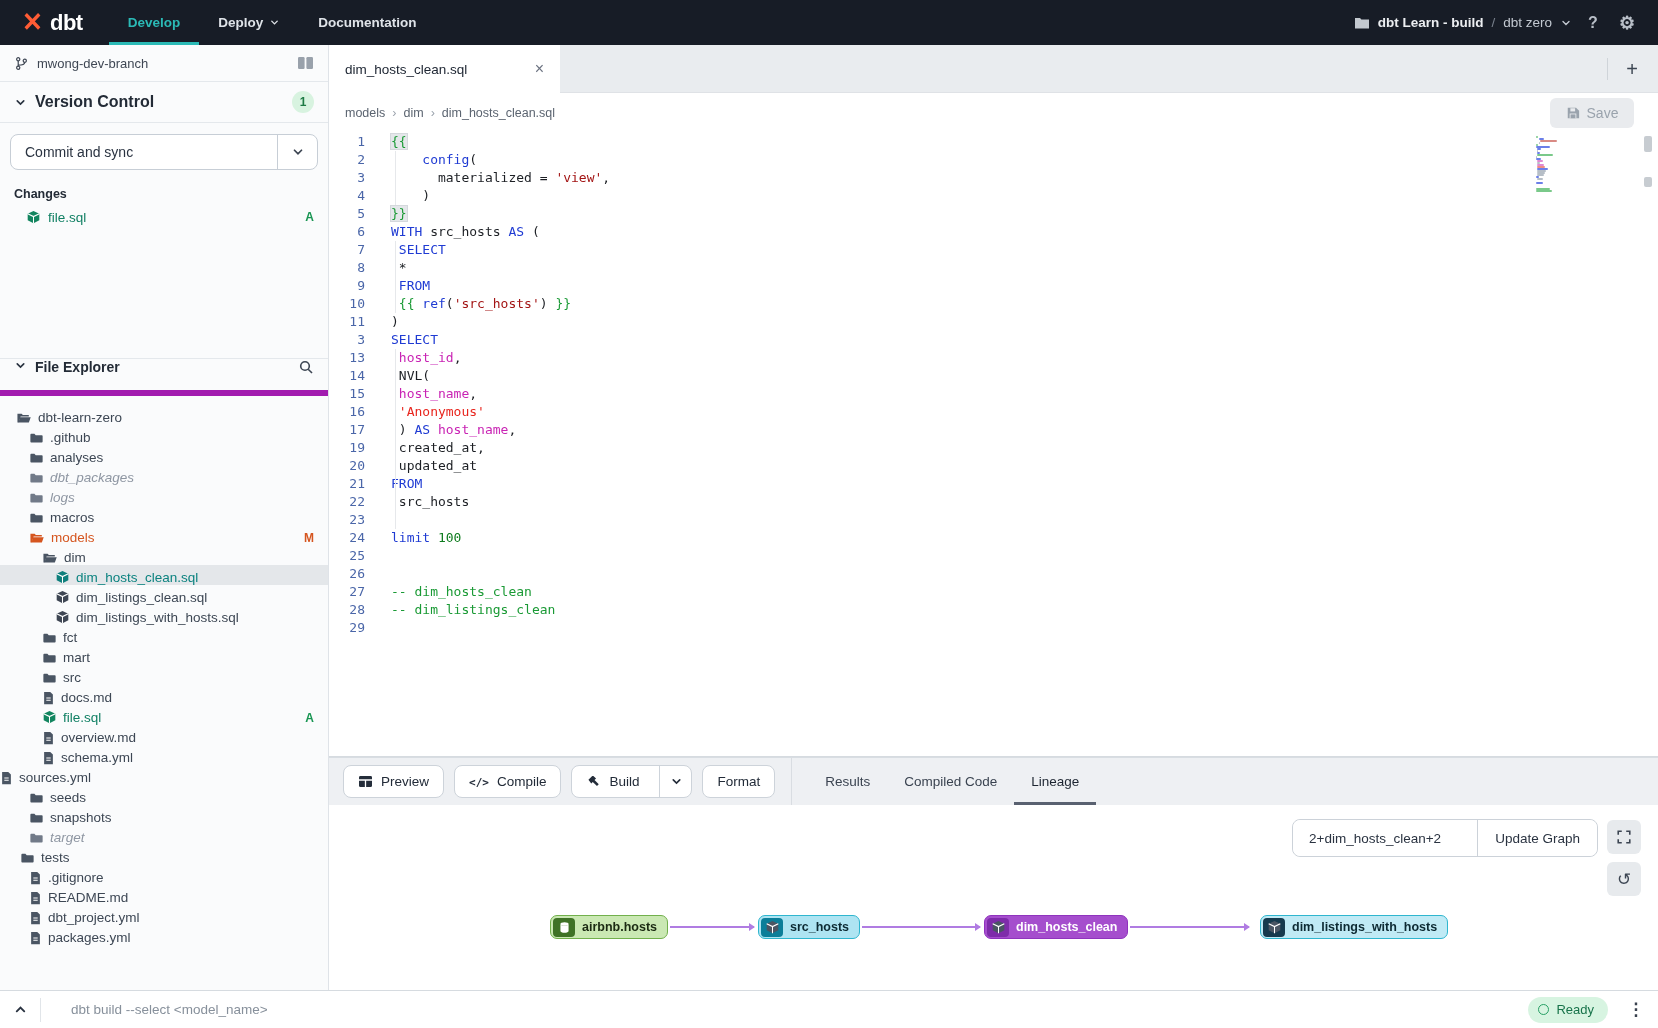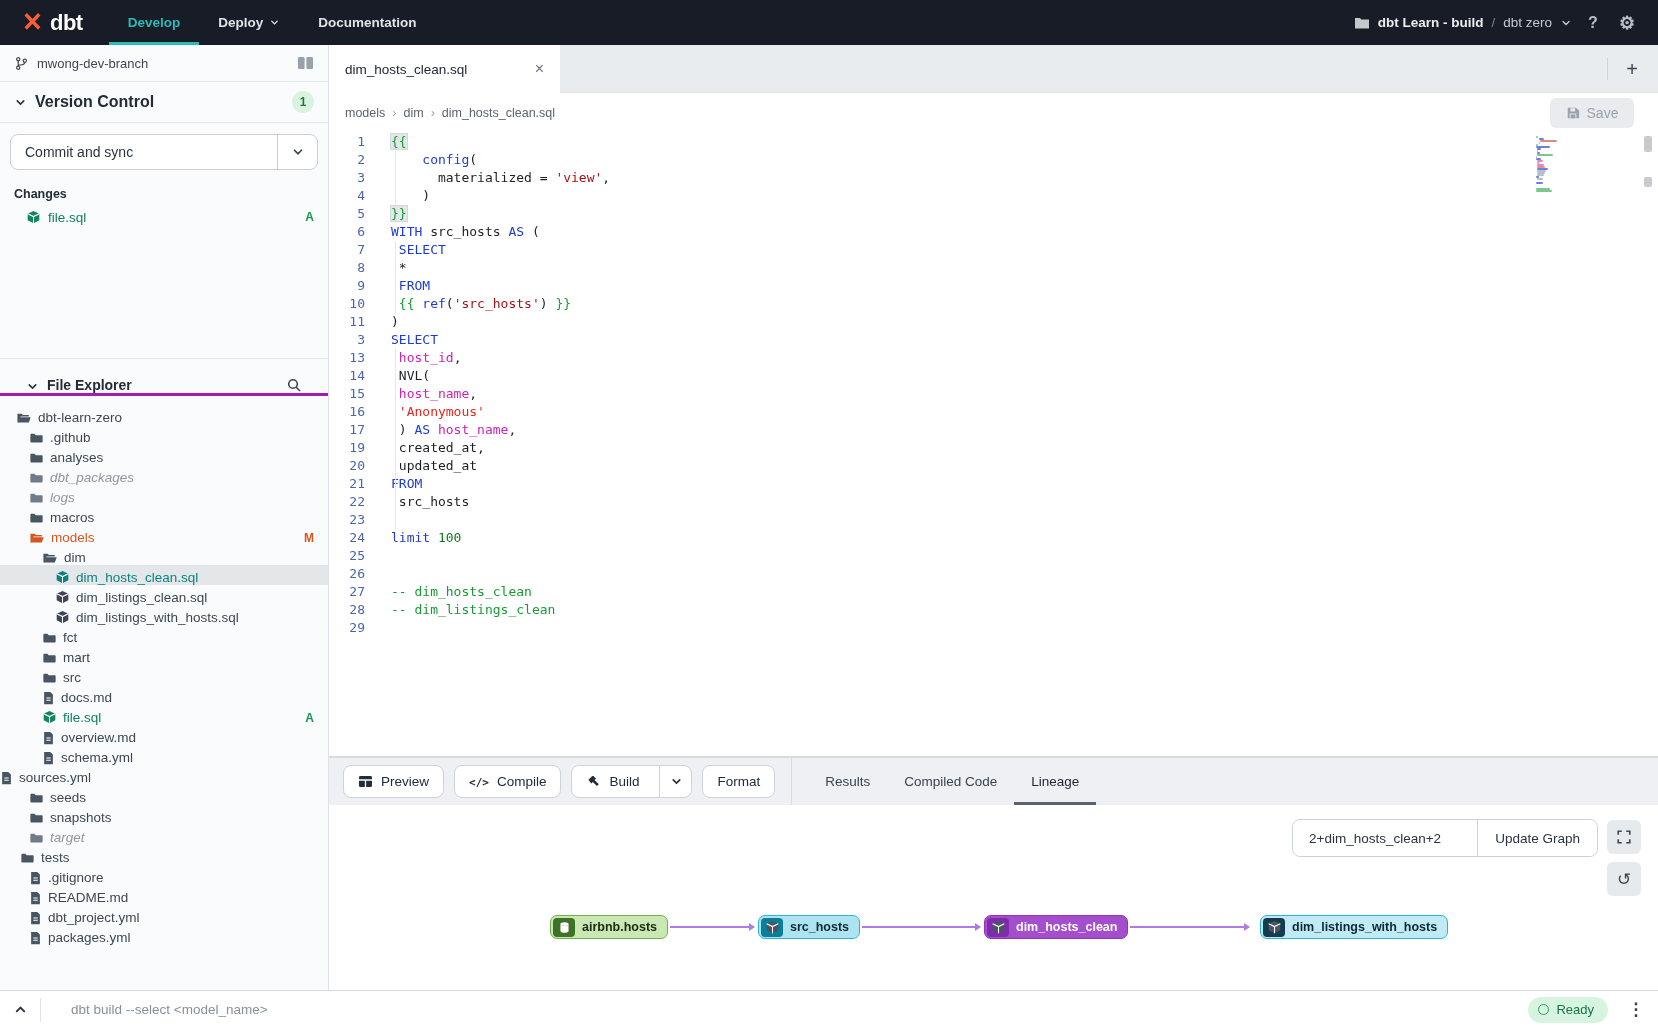--- a/index.html
+++ b/index.html
@@ -27,21 +27,21 @@
   .section-head { height:41px; display:flex; align-items:center; gap:8px; padding:0 14px; border-bottom:1px solid #e4e8ec; }
   .section-head .title { font-size:16px; font-weight:bold; color:#232b36; }
   .vc-badge { margin-left:auto; width:22px; height:22px; border-radius:50%; background:#d8f3e0; color:#1d7a44; font-size:12px; font-weight:bold; display:flex; align-items:center; justify-content:center; }
   .commit-btn { margin:11px 10px 0 10px; height:36px; background:#fff; border:1px solid #c7ced6; border-radius:8px; display:flex; align-items:stretch; cursor:pointer; }
   .commit-btn .lbl { flex:1; display:flex; align-items:center; padding-left:14px; font-size:14px; color:#2a3341; }
   .commit-btn .caret { width:40px; border-left:1px solid #c7ced6; display:flex; align-items:center; justify-content:center; }
   .changes-label { padding:17px 14px 5px; font-size:12.5px; font-weight:bold; color:#232b36; }
   .change-row { height:22px; display:flex; align-items:center; gap:7px; padding-left:26px; font-size:13.5px; color:#118064; cursor:pointer; }
   .change-row .badge { margin-left:auto; margin-right:14px; color:#189552; font-weight:bold; font-size:12px; }
   .fe-section { position:absolute; left:0; right:0; top:313px; border-top:1px solid #e4e8ec; }
-  .fe-head { height:37px; display:flex; align-items:flex-end; gap:8px; padding:0 26px; border-bottom:3px solid #a21caf; }
+  .fe-head { height:37px; display:flex; align-items:flex-start; gap:8px; padding:0 14px; border-bottom:6px solid #a21caf; }
   .fe-head .title { font-size:14px; font-weight:bold; color:#232b36; }
   .fe-head .spacer { flex:1; }
   .tree { padding-top:9px; }
   .tree-item { height:20px; display:flex; align-items:flex-end; gap:6px; font-size:13.5px; color:#3d4754; cursor:pointer; }
   .tree-item .badge { margin-left:auto; margin-right:14px; font-weight:bold; font-size:12px; }
   .tree-item.muted { color:#8e96a2; font-style:italic; }
   .tree-item.orange { color:#d5551f; }
   .tree-item.orange .badge { color:#d5551f; }
   .tree-item.green { color:#118064; }
   .tree-item.green .badge { color:#189552; }

